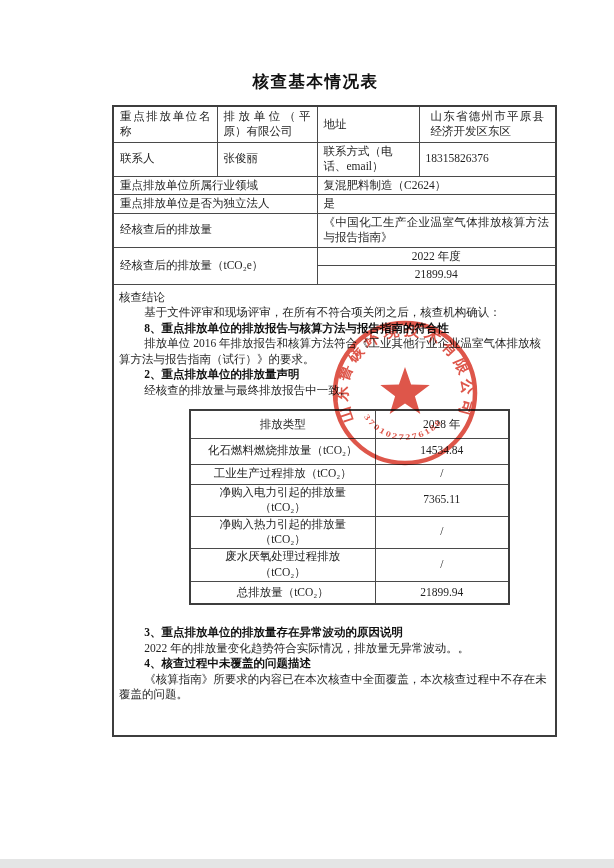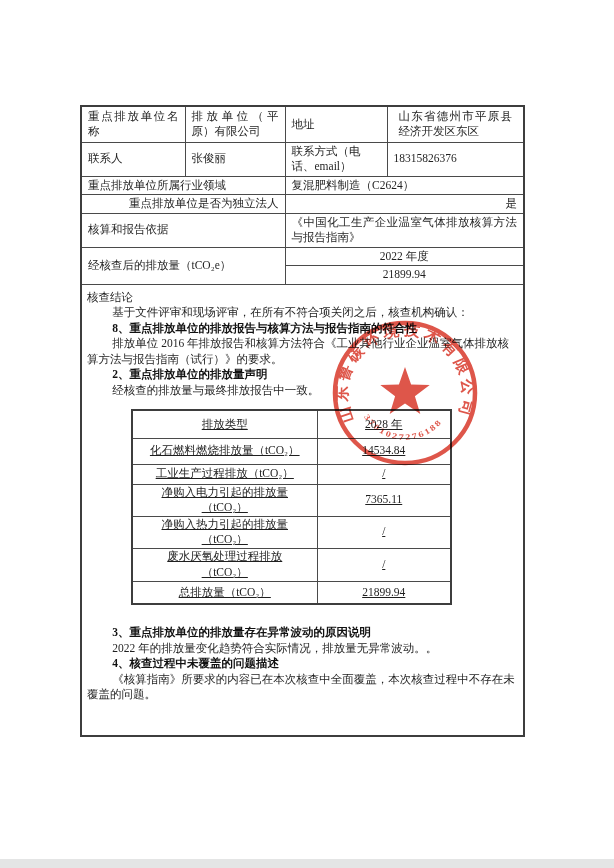--- a/index.html
+++ b/index.html
@@ -6,48 +6,47 @@
   .page{
     position:relative;width:614px;height:868px;background:#ffffff;overflow:hidden;
     font-family:"Liberation Serif","DejaVu Serif",serif;color:#1f1f1f;
     font-size:11.5px;line-height:15.5px;
   }
   .doc-title{
     position:absolute;left:94px;top:74px;width:443px;text-align:center;
     font-size:16.5px;font-weight:700;letter-spacing:1.5px;color:#111;
   }
   table.outer{
-    position:absolute;left:80px;top:105px;width:443px;
+    position:absolute;left:112px;top:105px;width:443px;
     border-collapse:collapse;table-layout:fixed;padding-left:48px;
   }
   table.outer td{
     border:1.5px solid #4a4a4a;padding:1px 6px;vertical-align:middle;
     overflow:hidden;
   }
   table.outer{border:2px solid #3d3d3d;}
   .jc{text-align:justify;}
   .h-r1{height:36px;}
   .h-r2{height:32px;}
   .h-r3{height:17px;margin-left:13px;}
-  .h-r4{height:15px;text-align:right;}
+  .h-r4{height:15px;}
   .h-r5{height:34px;}
   .h-r6a{height:15px;}
   .h-r6b{height:14px;}
   .cell-center{text-align:center;}
   .tight{padding:1px 5px;}
   
   .concl-cell{vertical-align:top !important;height:448px;padding:2px 5px 0 5px !important;}
   .c-head{margin:3px 0 0 0;}
   .c-par{text-indent:2.2em;margin:0;}
   .c-item{text-indent:2.2em;margin:0;font-weight:700;color:#111;}
   
   table.inner{
-    border-collapse:collapse;table-layout:fixed;margin:11px 0 1px 44px;width:319px;
+    border-collapse:collapse;table-layout:fixed;margin:11px 0 1px 70px;width:319px;
     border:2px solid #3d3d3d;
-    text-decoration:underline;
   }
   table.inner td{
     border:1.5px solid #4a4a4a;text-align:center;vertical-align:middle;padding:0 13px;
   }
   table.inner td.val{padding:0 4px;}
   .ih-r1{height:28px;}
   .ih-r2{height:26px;}
   .ih-r3{height:20px;}
   .ih-r4{height:32px;}
   .ih-r5{height:32px;}
@@ -60,20 +59,21 @@
   }
   .bottom-strip{
     position:absolute;left:0;bottom:0;width:614px;height:9px;background:#e4e5e5;
   }
 </style>
 </head>
 <body>
 
 <div class="page">
 
+  <div class="doc-title">核查基本情况表</div>
 
   <table class="outer">
     <colgroup>
         <col style="width:104px">
         <col style="width:100px">
         <col style="width:102px">
         <col style="width:137px">
       </colgroup>
     <tbody>
         <tr class="h-r1">
@@ -90,21 +90,21 @@
     </tr>
     <tr class="h-r3">
       <td colspan="2">重点排放单位所属行业领域</td>
       <td colspan="2">复混肥料制造（C2624）</td>
     </tr>
     <tr class="h-r4">
       <td colspan="2">重点排放单位是否为独立法人</td>
       <td colspan="2">是</td>
     </tr>
     <tr class="h-r5">
-      <td colspan="2">核算和报告依据</td>
+      <td colspan="2">经核查后的排放量</td>
       <td colspan="2" class="jc">《中国化工生产企业温室气体排放核算方法与报告指南》</td>
     </tr>
     <tr class="h-r6a">
       <td colspan="2" rowspan="2">经核查后的排放量（tCO₂e）</td>
       <td colspan="2" class="cell-center">2022 年度</td>
     </tr>
     <tr class="h-r6b">
       <td colspan="2" class="cell-center">21899.94</td>
     </tr>
     <tr>

